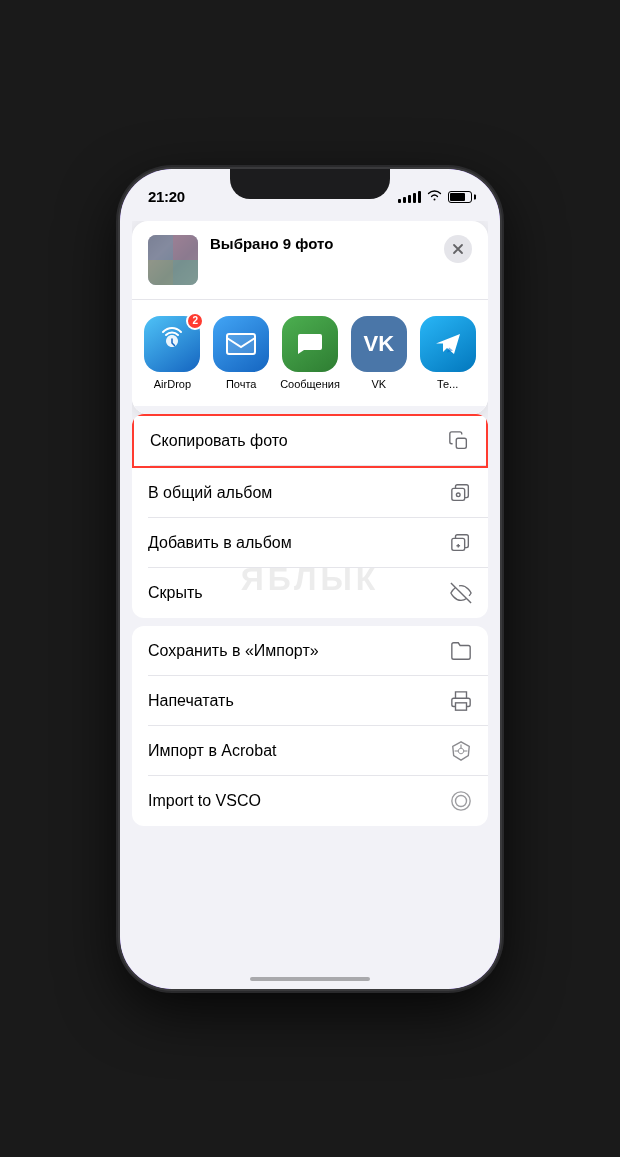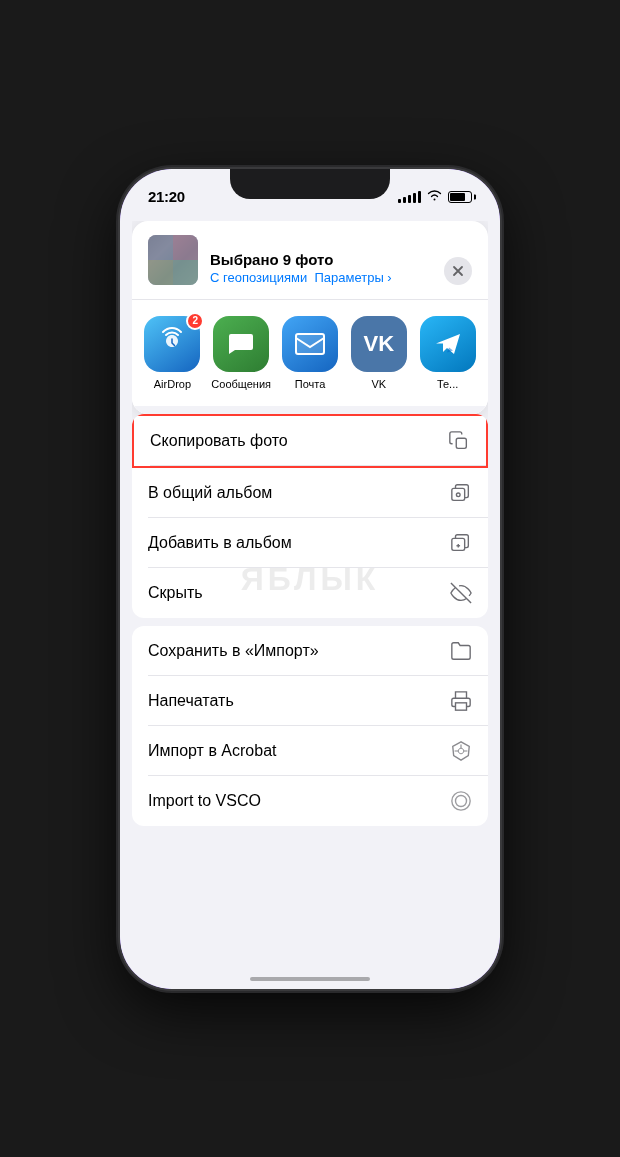--- a/index.html
+++ b/index.html
@@ -145,21 +145,21 @@
     .share-sheet {
       background: #fff;
       border-radius: 16px;
       overflow: hidden;
       box-shadow: 0 2px 20px rgba(0,0,0,0.12);
     }
 
     
     .share-header {
       display: flex;
-      align-items: flex-end;
+      align-items: flex-start;
       padding: 14px 16px;
       border-bottom: 1px solid #e5e5ea;
       position: relative;
     }
 
     .share-thumbnail {
       width: 50px;
       height: 50px;
       border-radius: 8px;
       background: linear-gradient(135deg, #8e8e93 0%, #636366 50%, #a8a8b0 100%);
@@ -439,24 +439,20 @@
               <div class="share-thumbnail">
                 <div class="thumbnail-pattern">
                   <div class="thumb-cell"></div>
                   <div class="thumb-cell"></div>
                   <div class="thumb-cell"></div>
                   <div class="thumb-cell"></div>
                 </div>
               </div>
               <div class="share-title-block">
                 <div class="share-title">Выбрано 9 фото</div>
-                <div class="share-subtitle">
-                  <span>С геопозициями</span>
-                  &nbsp;<span style="color:#007aff;cursor:pointer;">Параметры ›</span>
-                </div>
               </div>
               <div class="close-btn">
                 <svg viewBox="0 0 12 12" fill="none">
                   <path d="M2 2l8 8M10 2l-8 8" stroke="#636366" stroke-width="1.8" stroke-linecap="round"></path>
                 </svg>
               </div>
             </div>
 
             <div class="apps-row">
 
@@ -469,40 +465,40 @@
                       <path d="M7 7c2.4-2.4 5.7-4 9-4s6.6 1.6 9 4" stroke="white" stroke-width="2" stroke-linecap="round" fill="none"></path>
                       <path d="M16 14v4l2.5 2.5" stroke="#1565c0" stroke-width="1.5" stroke-linecap="round" fill="none"></path>
                     </svg>
                   </span>
                   <div class="badge">2</div>
                 </div>
                 <span class="app-label">AirDrop</span>
               </div>
 
               <div class="app-item">
-                <div class="app-icon-wrap app-icon-messages">
-                  <svg width="32" height="32" viewBox="0 0 32 32" fill="white">
-                    <path d="M6 6h20a2 2 0 0 1 2 2v12a2 2 0 0 1-2 2H10l-6 4V8a2 2 0 0 1 2-2z"></path>
-                  </svg>
-                </div>
-                <span class="app-label">Сообщения</span>
-              </div>
-
-              <div class="app-item">
                 <div class="app-icon-wrap app-icon-mail">
                   <svg width="32" height="28" viewBox="0 0 32 28" fill="none">
                     <rect x="2" y="4" width="28" height="20" rx="2" fill="white" opacity="0.15"></rect>
                     <rect x="2" y="4" width="28" height="20" rx="2" stroke="white" stroke-width="2"></rect>
                     <path d="M2 8l14 9 14-9" stroke="white" stroke-width="2" fill="none"></path>
                   </svg>
                 </div>
                 <span class="app-label">Почта</span>
               </div>
 
               <div class="app-item">
+                <div class="app-icon-wrap app-icon-messages">
+                  <svg width="32" height="32" viewBox="0 0 32 32" fill="white">
+                    <path d="M6 6h20a2 2 0 0 1 2 2v12a2 2 0 0 1-2 2H10l-6 4V8a2 2 0 0 1 2-2z"></path>
+                  </svg>
+                </div>
+                <span class="app-label">Сообщения</span>
+              </div>
+
+              <div class="app-item">
                 <div class="app-icon-wrap app-icon-vk">
                   <span class="vk-text">VK</span>
                 </div>
                 <span class="app-label">VK</span>
               </div>
 
               <div class="app-item">
                 <div class="app-icon-wrap app-icon-te">
                   <svg width="30" height="30" viewBox="0 0 30 30" fill="white">
                     <path d="M3 14.5L27 5l-6 20-7-6-4 4V14.5z"></path>

